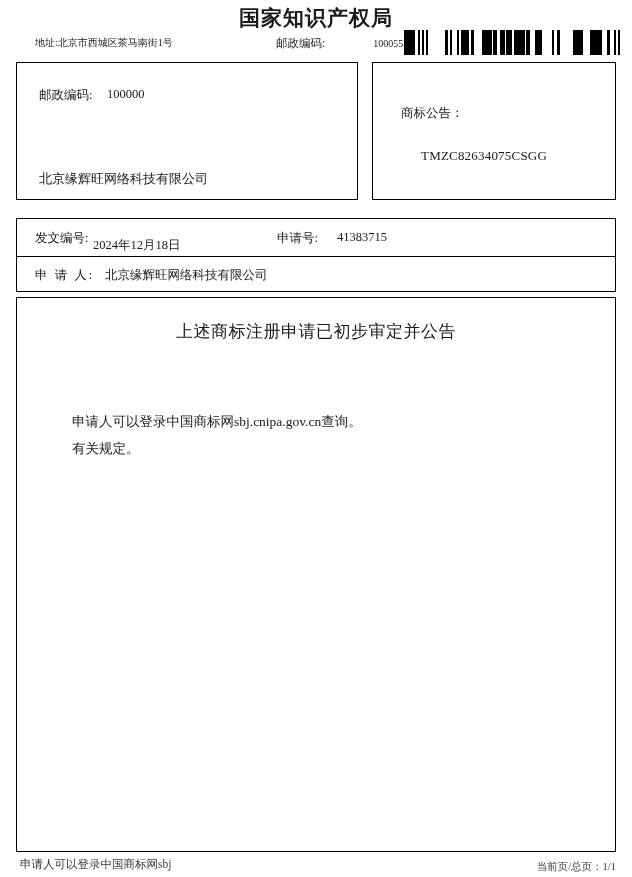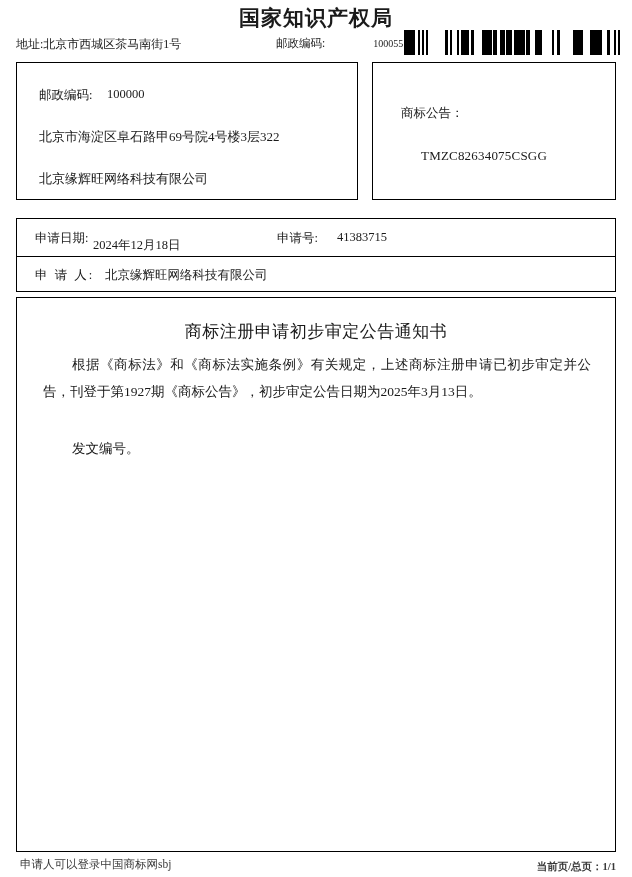--- a/index.html
+++ b/index.html
@@ -23,22 +23,22 @@
     left: 0;
     width: 632px;
     text-align: center;
     font-size: 21px;
     font-weight: bold;
     letter-spacing: 1px;
   }
   #addr-line {
     position: absolute;
     top: 36px;
-    left: 16px;
-    font-size: 12px;
+    left: 35px;
+    font-size: 10px;
     white-space: nowrap;
   }
   #postcode-line {
     position: absolute;
     top: 36px;
     left: 276px;
     font-size: 11.5px;
     white-space: nowrap;
   }
   #postcode-line .num { font-size: 10px; margin-left: 48px; }
@@ -127,21 +127,20 @@
     font-size: 11.5px;
     color: #3a3a3a;
   }
   #footer-pages {
     position: absolute;
     right: 16px;
     top: 860px;
     font-size: 10.5px;
     color: #3a3a3a;
     white-space: nowrap;
-    font-weight: bold;
   }
 </style>
 </head>
 <body>
 
 <div id="org-title">国家知识产权局</div>
 
 <div id="addr-line">
   <span>地址:</span><span>北京市西城区茶马南街1号</span>
 </div>
@@ -240,40 +239,39 @@
     <i style="width: 3px;"></i>
     <i style="width: 4px; background: transparent;"></i>
     <i style="width: 2px;"></i>
     <i style="width: 2px; background: transparent;"></i>
     <i style="width: 2px;"></i>
   </div>
 
 <div class="box" id="addr-box">
   <div class="field" id="f-postcode-label">邮政编码:</div>
   <div class="field num" id="f-postcode-value">100000</div>
-  <div class="field" id="f-address-value">北京市海淀区阜石路甲69号院4号楼3层322</div>
   <div class="field" id="f-company-value">北京缘辉旺网络科技有限公司</div>
 </div>
 
 <div class="box" id="docnum-box">
   <div class="field" id="f-docnum-label">商标公告：</div>
   <div class="field" id="f-docnum-value">TMZC82634075CSGG</div>
 </div>
 
 <div class="box" id="apply-box">
-  <div class="field" id="f-applydate-label">申请日期:</div>
+  <div class="field" id="f-applydate-label">发文编号:</div>
   <div class="field" id="f-applydate-value">2024年12月18日</div>
   <div class="field" id="f-applyno-label">申请号:</div>
   <div class="field num" id="f-applyno-value">41383715</div>
   <div id="apply-divider"></div>
   <div class="field" id="f-applicant-label">申 请 人:</div>
   <div class="field" id="f-applicant-value">北京缘辉旺网络科技有限公司</div>
 </div>
 
 <div class="box" id="main-box">
-  <div id="doc-title">商标注册申请初步审定公告通知书</div>
-  <div class="para" id="para-1">根据《商标法》和《商标法实施条例》有关规定，上述商标注册申请已初步审定并公告，刊登于第1927期《商标公告》，初步审定公告日期为2025年3月13日。</div>
-  <div class="para" id="para-3">发文编号。</div>
+  <div id="doc-title">上述商标注册申请已初步审定并公告</div>
+  <div class="para" id="para-2">申请人可以登录中国商标网sbj.cnipa.gov.cn查询。</div>
+  <div class="para" id="para-3">有关规定。</div>
 
 </div>
 
 <div id="footer-agency">申请人可以登录中国商标网sbj</div>
 <div id="footer-pages">当前页/总页：1/1</div>
 
 </body></html>

